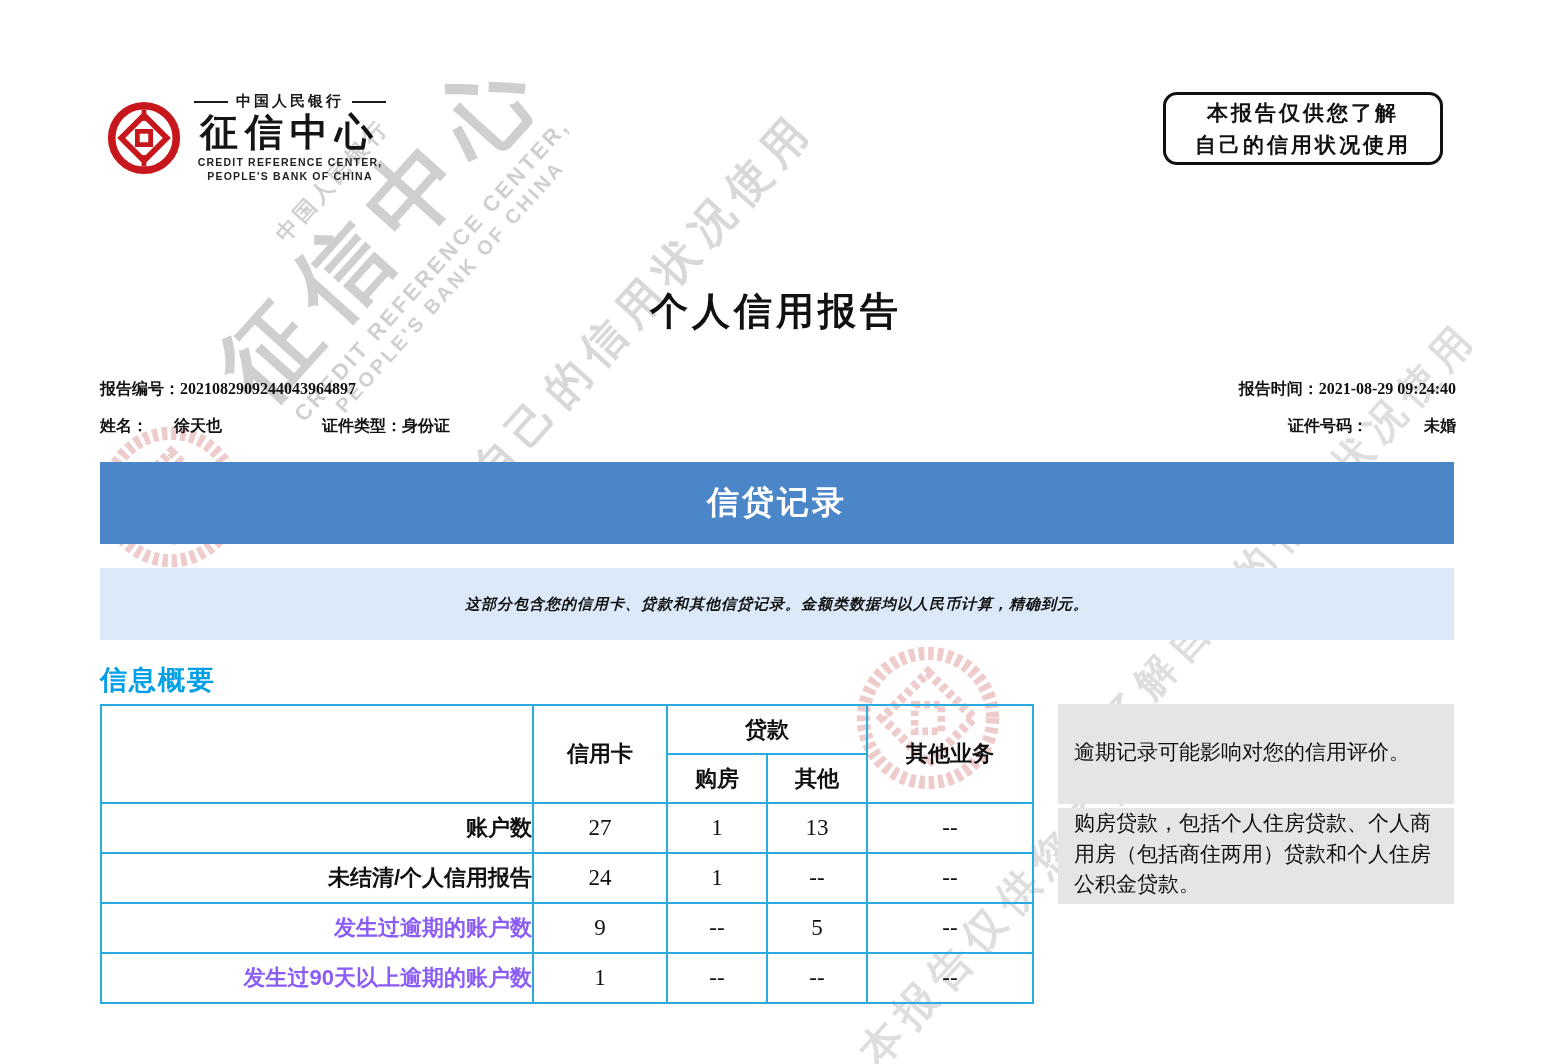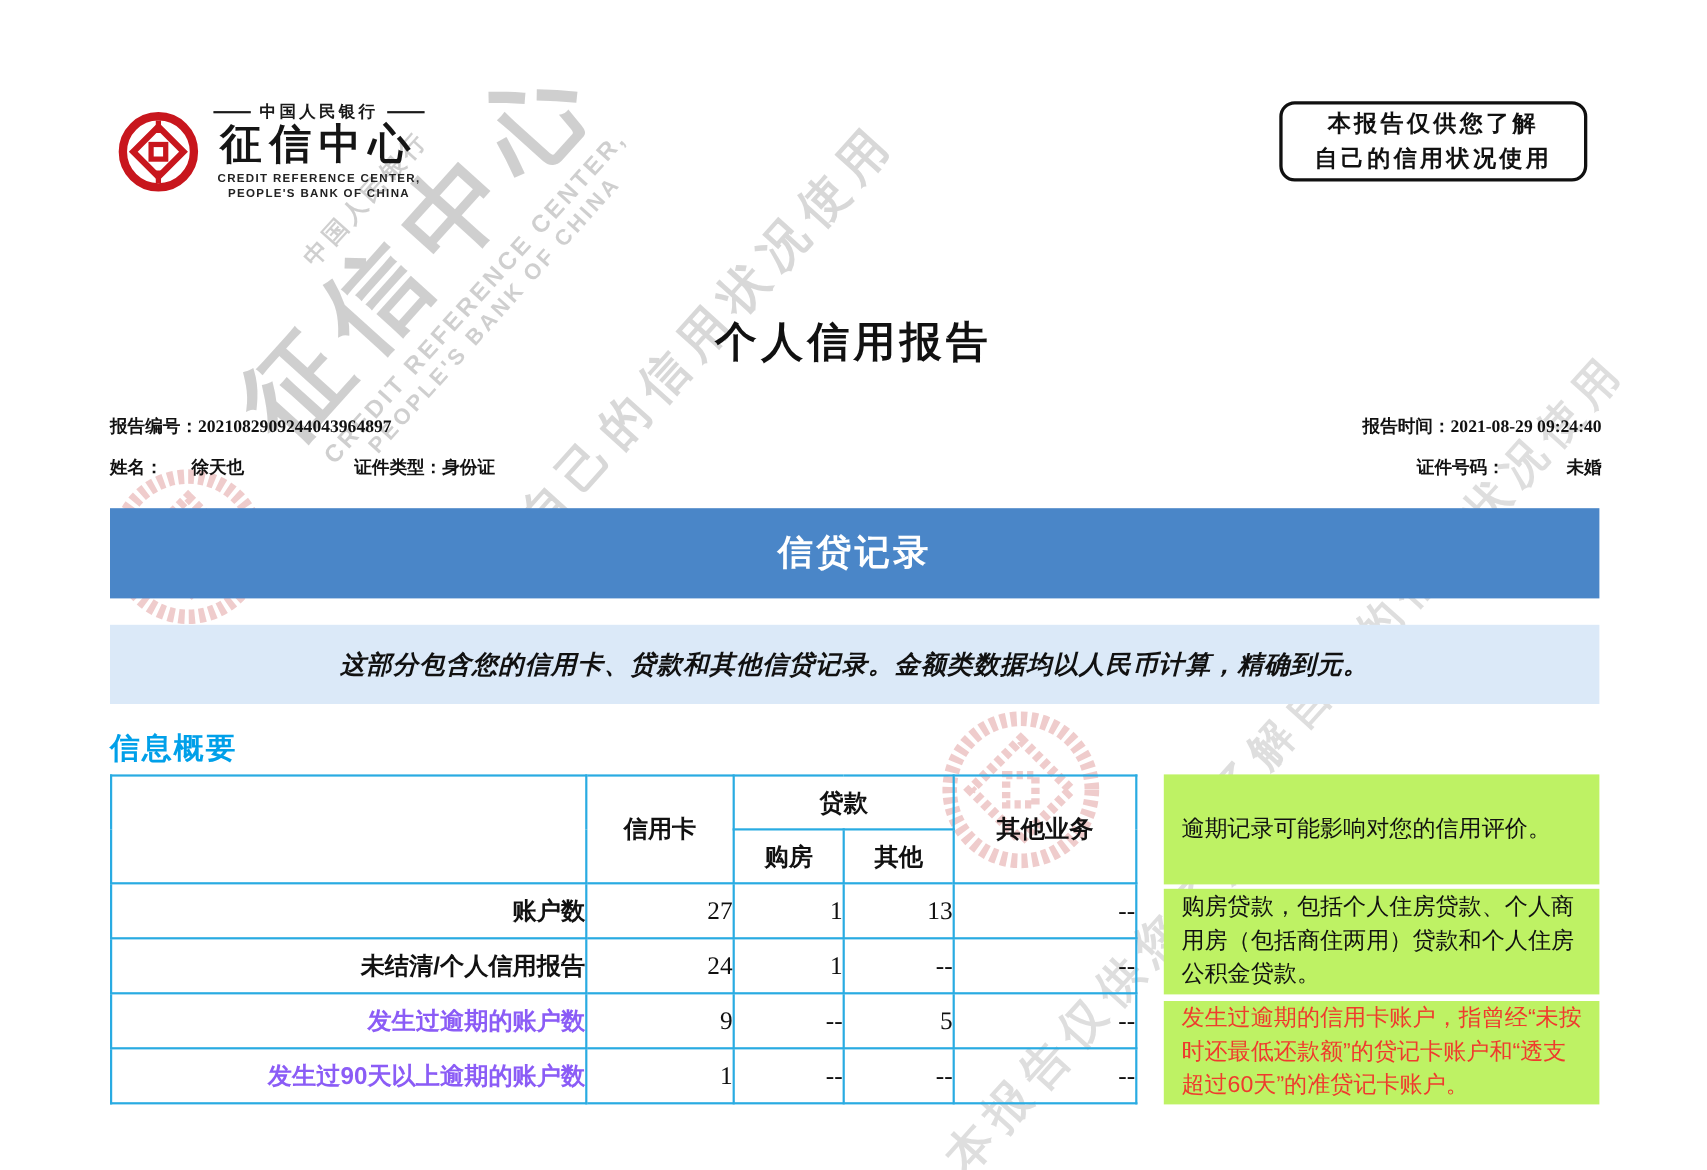--- a/index.html
+++ b/index.html
@@ -50,39 +50,39 @@
   .meta .idtype { margin-left:100px;text-align:center; }
   .meta .idno-group { margin-left:auto; }
   .meta .marital { margin-left:56px; }
   .meta .push-right { margin-left:auto; }
 
   .banner { position:absolute; left:100px; top:462px; width:1354px; height:82px;
             background:#4a86c8; color:#ffffff; display:flex; align-items:center; justify-content:center;
             font-size:32px; font-weight:bold; letter-spacing:3px; }
   .banner-desc { position:absolute; left:100px; top:568px; width:1354px; height:72px;
                  background:#dbe9f8; display:flex; align-items:center; justify-content:center;
-                 font-size:23px; font-weight:bold; font-style:italic; letter-spacing:1px; }
+                 font-size:15px; font-weight:bold; font-style:italic; letter-spacing:1px; }
 
   .summary-heading { position:absolute; left:100px; top:662px; font-size:27px; font-weight:bold;
                      letter-spacing:2px; color:#00a0e9; }
 
   table.summary { position:absolute; left:100px; top:704px; width:932px;
                   border-collapse:collapse; table-layout:fixed; }
   table.summary th, table.summary td { border:2px solid #29abe2; background:transparent; }
   table.summary th { font-size:22px; font-weight:bold; text-align:center; }
   td.lbl { font-size:22px; font-weight:bold; text-align:right; padding-left:14px; }
-  td.num { font-family:"Liberation Serif", serif; font-size:23px; text-align:right; color:#111; }
+  td.num { font-family:"Liberation Serif", serif; font-size:23px; text-align:center; color:#111; }
   tr.hrow  { height:49px; }
   tr.drow  { height:50px; }
   .red-label { color:#8b5cf6; }
   col.c0{width:432px;} col.c1{width:134px;} col.c2{width:100px;} col.c3{width:100px;} col.c4{width:166px;}
 
   .notes { position:absolute; left:1058px; top:704px; width:396px; }
-  .note { background:#bef264; display:flex; align-items:center; padding:0 16px;
-          font-size:21px; line-height:1.45; }
+  .note { background:#e5e5e5; display:flex; align-items:center; padding:0 16px;
+          font-size:21px; line-height:1.45;font-family:Liberation Mono, monospace; }
   .note-1 { height:100px; }
   .note-2 { height:96px; margin-top:4px; }
   .note-3 { height:94px; margin-top:6px; color:#ef3b2d; }
 </style>
 </head>
 <body>
 
 <div class="page">
 
   <div class="wm-layer">
@@ -209,17 +209,16 @@
         <td class="num">--</td>
         <td class="num">--</td>
         <td class="num">--</td>
       </tr>
     </tbody>
       </table>
 
     <div class="notes">
       <div class="note note-1">逾期记录可能影响对您的信用评价。</div>
       <div class="note note-2">购房贷款，包括个人住房贷款、个人商用房（包括商住两用）贷款和个人住房公积金贷款。</div>
-      <div class="note note-3">发生过逾期的信用卡账户，指曾经“未按时还最低还款额”的贷记卡账户和“透支超过60天”的准贷记卡账户。</div>
     </div>
 
   </div>
 </div>
 
 </body></html>

